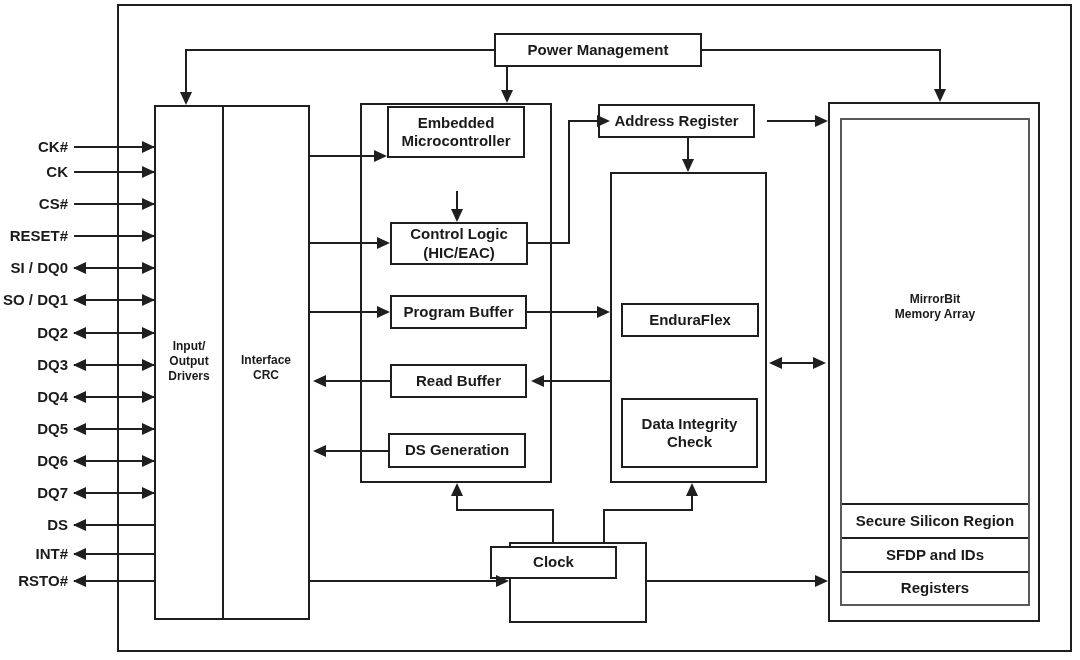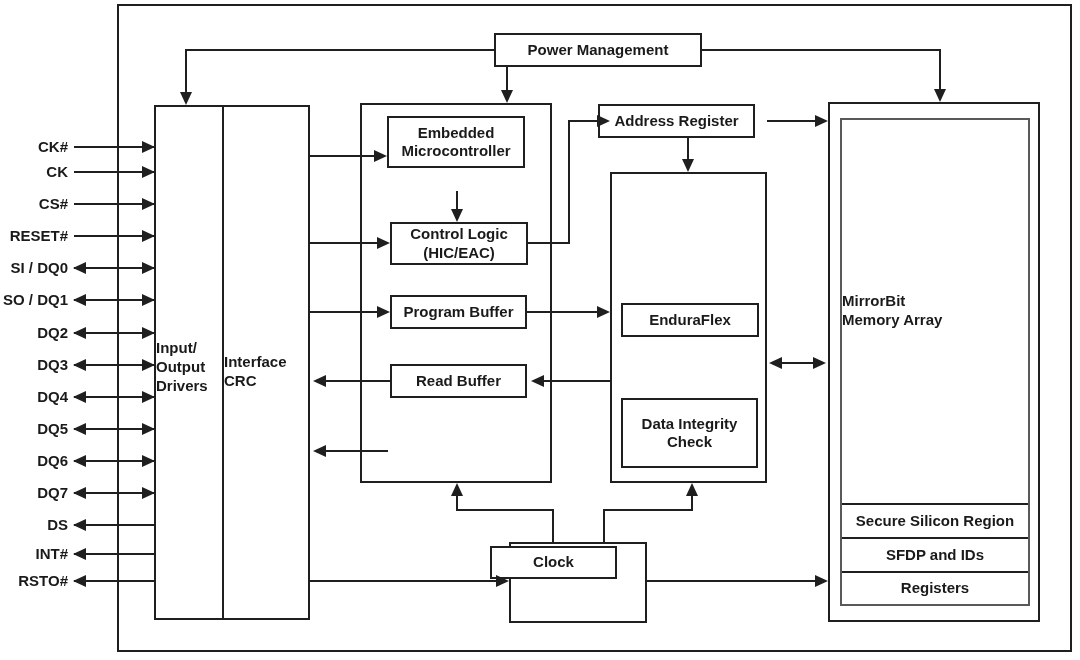--- a/index.html
+++ b/index.html
@@ -10,21 +10,21 @@
        white-space:pre-line;font-size:15px;line-height:1.22}
   .ln{position:absolute;background:#1f1f1f;display:block}
   .ar{position:absolute;width:0;height:0;display:block;border:solid transparent}
   .ar.r{border-width:6px 0 6px 13px;border-left-color:#1f1f1f}
   .ar.l{border-width:6px 13px 6px 0;border-right-color:#1f1f1f}
   .ar.d{border-width:13px 6px 0 6px;border-top-color:#1f1f1f}
   .ar.u{border-width:0 6px 13px 6px;border-bottom-color:#1f1f1f}
   .pin{position:absolute;left:0;width:68px;text-align:right;font-size:15px;line-height:16px}
   .sect{position:absolute;left:0;right:0;border-top:2px solid #1f1f1f;box-sizing:border-box;
         display:flex;align-items:center;justify-content:center;font-size:15px}
-  .inlabel{position:absolute;text-align:left;white-space:pre-line;font-size:15px;line-height:1.25}
+  .inlabel{position:absolute;text-align:center;white-space:pre-line;font-size:12px;line-height:1.25}
 </style>
 </head>
 <body>
 
 <div class="stage">
 
   <div class="box" style="left:117px;top:4px;width:955px;height:648px;background:transparent"></div>
 
   <div class="pin" style="top:139px">CK#</div>
   <i class="ln" style="left:74px;top:146px;width:80px;height:2px"></i>
@@ -99,26 +99,27 @@
     <div class="inlabel" style="left:0;top:232px;width:66px">Input/
 Output
 Drivers</div>
     <div class="inlabel" style="left:68px;top:246px;width:84px">Interface
 CRC</div>
   </div>
 
   <div class="box" style="left:494px;top:33px;width:208px;height:34px">Power Management</div>
 
   <div class="box" style="left:360px;top:103px;width:192px;height:380px"></div>
-  <div class="box" style="left:387px;top:116px;width:138px;height:52px">Embedded
+  <div class="box" style="left:387px;top:106px;width:138px;height:52px">Embedded
 Microcontroller</div>
   <div class="box" style="left:390px;top:295px;width:137px;height:34px">Program Buffer</div>
   <div class="box" style="left:390px;top:222px;width:138px;height:43px">Control Logic
 (HIC/EAC)</div>
   <div class="box" style="left:390px;top:364px;width:137px;height:34px">Read Buffer</div>
+  <div class="box" style="left:388px;top:433px;width:138px;height:35px">DS Generation</div>
 
   <div class="box" style="left:598px;top:104px;width:157px;height:34px">Address Register</div>
   <div class="box" style="left:610px;top:172px;width:157px;height:311px"></div>
   <div class="box" style="left:621px;top:303px;width:138px;height:34px">EnduraFlex</div>
   <div class="box" style="left:621px;top:398px;width:137px;height:70px">Data Integrity
 Check</div>
 
   <div class="box" style="left:828px;top:102px;width:212px;height:520px"></div>
   <div class="box" style="left:840px;top:118px;width:190px;height:488px;border-color:#58595b">
     <div class="inlabel" style="left:0;right:0;top:172px">MirrorBit

